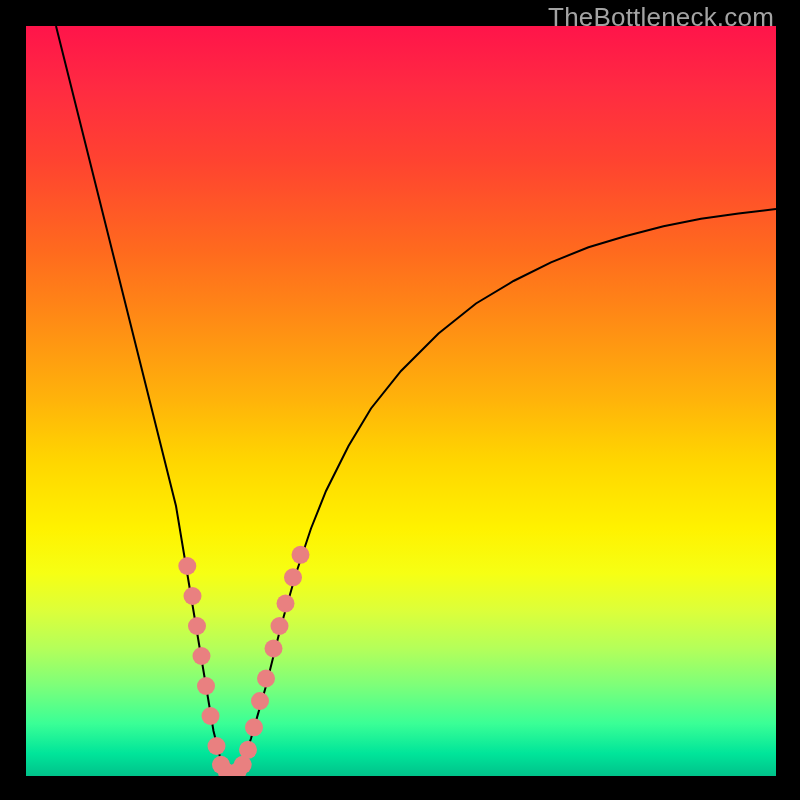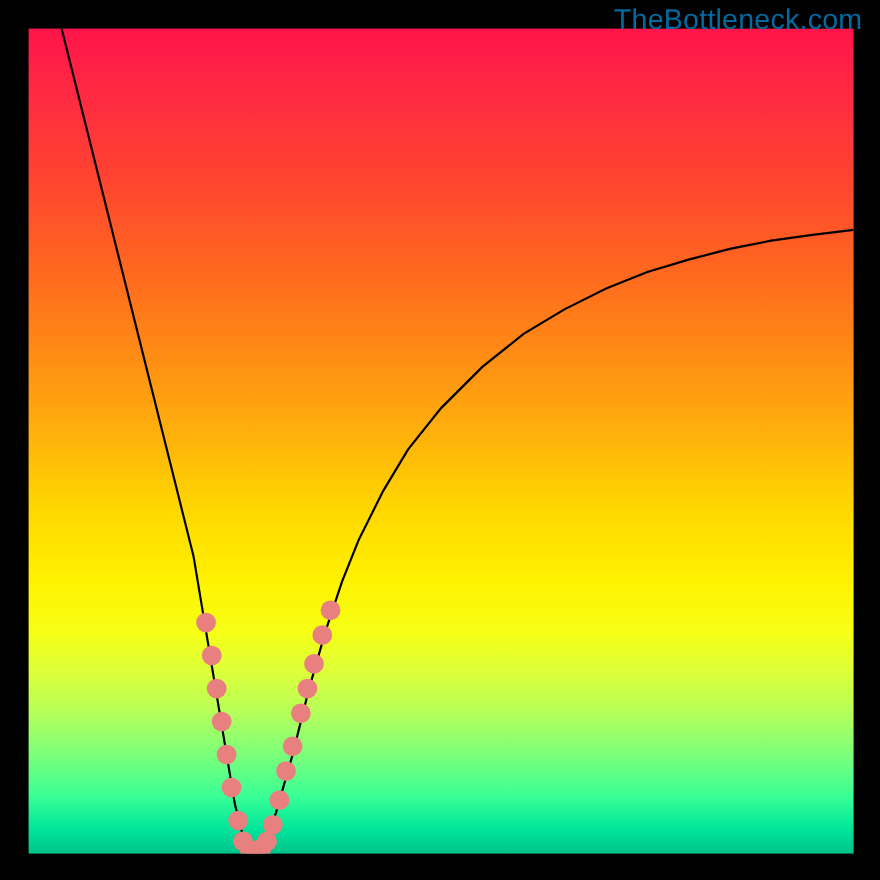--- a/index.html
+++ b/index.html
@@ -31,22 +31,22 @@
       #b4ff5a 83%,
       #7cff7a 88%,
       #3aff96 93%,
       #00e59a 97%,
       #00c28a 100%
     );
   }
   .watermark {
     position: absolute;
     top: 2px;
-    right: 16px;
-    color: #0369a1;
+    right: 26px;
+    color: #a3a3a3;
     font-size: 26px;
     letter-spacing: 0.2px;
     z-index: 10;
   }
   svg.plot {
     position: absolute;
     left: 0;
     top: 0;
     width: 750px;
     height: 750px;

